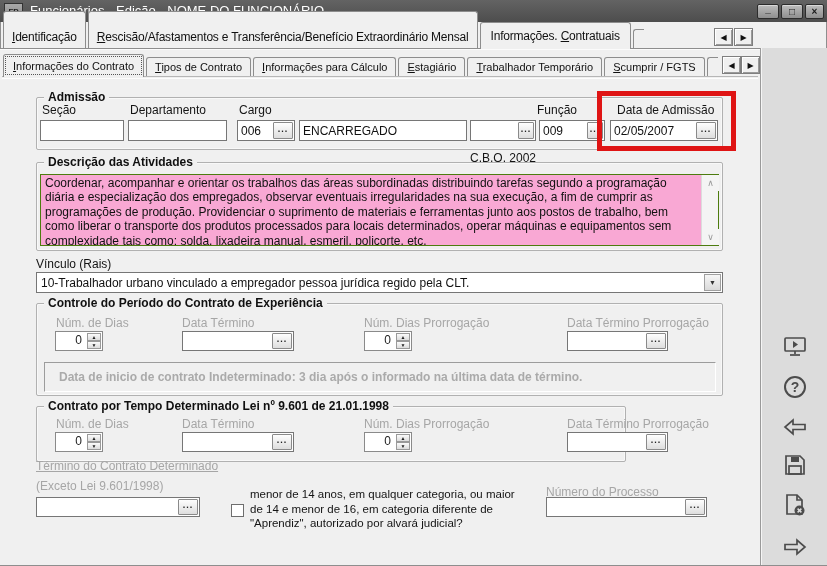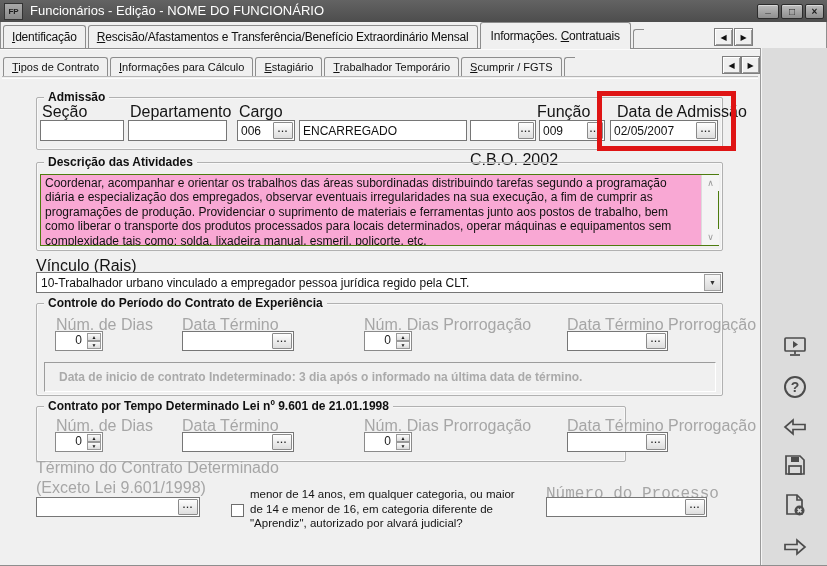--- a/index.html
+++ b/index.html
@@ -20,21 +20,21 @@
     color:#1b1b1b;font-size:10px;font-weight:bold;display:flex;align-items:center;justify-content:center;
     cursor:default;padding:0;}
   .wbtn.min span{transform:translateY(-3px);}
   
   .tabrow{position:absolute;display:flex;align-items:flex-end;}
   .tabrow1{left:3px;top:22px;height:26px;}
   .tabrow2{left:3px;top:52px;height:24px;z-index:3;}
   .tab{background:#f0f0f0;border:1px solid #8d8d8d;border-bottom:none;
     border-radius:3px 3px 0 0;margin-right:2px;position:relative;
     color:#111;white-space:nowrap;cursor:default;}
-  .tabrow1 .tab{font-size:12px;letter-spacing:-0.2px;padding:4px 8px 4px 8px;}
+  .tabrow1 .tab{font-size:12px;letter-spacing:-0.2px;padding:18px 8px 4px 8px;}
   .tabrow2 .tab{font-size:11px;padding:3px 8px 3px 8px;}
   .tab.active{z-index:4;margin-bottom:-1px;background:#f0f0f0;}
   .tabrow1 .tab.active{padding:6px 10px 6px 10px;}
   .tabrow2 .tab.active{padding:5px 9px 5px 9px;outline:1px dotted #555;outline-offset:-3px;}
   .tab .k{text-decoration:underline;}
   .tab-partial{width:11px;border:1px solid #8d8d8d;border-bottom:none;border-right:none;
     border-radius:3px 0 0 0;background:#f0f0f0;align-self:flex-end;height:19px;}
   .scrollbtn{position:absolute;width:19px;height:18px;background:#f0f0f0;
     border:1px solid #7f7f7f;box-shadow:inset 1px 1px 0 #fff, inset -1px -1px 0 #9a9a9a;
     font-size:8px;color:#111;display:flex;align-items:center;justify-content:center;z-index:5;cursor:default;}
@@ -48,21 +48,21 @@
   .side-btn{position:absolute;left:15px;width:38px;height:34px;display:flex;
     align-items:center;justify-content:center;background:transparent;border:none;cursor:default;}
   .side-btn svg{stroke:#4c4c4c;fill:none;stroke-width:1.7;}
   .help-circle{width:22px;height:22px;border:2px solid #4c4c4c;border-radius:50%;
     color:#4c4c4c;font-size:14px;font-weight:bold;display:flex;align-items:center;justify-content:center;}
   
   .grp{position:absolute;border:1px solid #b1b1b1;border-radius:2px;
     box-shadow:inset 0 0 0 1px rgba(255,255,255,.55);}
   .legend{position:absolute;top:-8px;left:7px;background:#f0f0f0;padding:0 4px;
     font-size:12px;font-weight:bold;color:#101010;white-space:nowrap;}
-  .lbl{position:absolute;font-size:16px;color:#141414;white-space:nowrap;}
+  .lbl{position:absolute;font-size:12px;color:#141414;white-space:nowrap;}
   .lbl-dis{color:#a6a6a6;}
   .field{position:absolute;background:#fff;border:1px solid #767676;display:flex;align-items:stretch;}
   .field input{flex:1;min-width:0;border:none;outline:none;background:transparent;
     font-family:"Liberation Sans",sans-serif;font-size:12px;color:#111;padding:0 3px;}
   .ell{width:20px;margin:1px;background:linear-gradient(#fefefe,#dedede);
     border:1px solid #8a8a8a;border-radius:1px;font-size:9px;font-weight:bold;color:#222;
     display:flex;align-items:center;justify-content:center;letter-spacing:1px;cursor:default;padding:0 0 4px 0;}
   .spin{position:absolute;background:#fff;border:1px solid #8a8a8a;display:flex;}
   .spin .val{flex:1;font-size:12px;color:#222;text-align:right;padding:1px 4px 0 0;}
   .spin .btns{width:14px;display:flex;flex-direction:column;margin:1px;}
@@ -152,20 +152,21 @@
       </svg>
     </button>
     <button class="side-btn" style="top:482px;">
       <svg width="26" height="26" viewBox="0 0 26 26">
         <path d="M3,10.5 L15,10.5 L15,6 L23,13 L15,20 L15,15.5 L3,15.5 Z"></path>
       </svg>
     </button>
   </div>
 
   <div class="tabrow tabrow2">
+    <div class="tab active"><span></span><span class="k">I</span><span>nformações do Contrato</span></div>
     <div class="tab"><span></span><span class="k">T</span><span>ipos de Contrato</span></div>
     <div class="tab"><span></span><span class="k">I</span><span>nformações para Cálculo</span></div>
     <div class="tab"><span></span><span class="k">E</span><span>stagiário</span></div>
     <div class="tab"><span></span><span class="k">T</span><span>rabalhador Temporário</span></div>
     <div class="tab"><span></span><span class="k">S</span><span>cumprir / FGTS</span></div>
     <div class="tab-partial"></div>
   </div>
   <button class="scrollbtn" style="left:722px;top:56px;">
       <span>◀</span>
     </button>
@@ -323,33 +324,33 @@
         </button>
       </div>
   </div>
   <div class="field" style="left:567px;top:432px;width:101px;height:20px;">
     <input value="" style="">
     <button class="ell">
         <span>...</span>
       </button>
   </div>
 
-  <div class="lbl lbl-dis" style="left:36px;top:459px;">Término do Contrato Determinado</div>
+  <div class="lbl lbl-dis" style="left:36px;top:459px;text-decoration:underline;">Término do Contrato Determinado</div>
   <div class="lbl lbl-dis" style="left:36px;top:479px;">(Exceto Lei 9.601/1998)</div>
   <div class="field" style="left:36px;top:497px;width:164px;height:20px;">
     <input value="" style="">
     <button class="ell">
         <span>...</span>
       </button>
   </div>
 
   <span class="cb" style="left:231px;top:504px;"></span>
   <div class="cb-text" style="left:250px;top:487px;width:280px;">menor de 14 anos, em qualquer categoria, ou maior de 14 e menor de 16, em categoria diferente de "Aprendiz", autorizado por alvará judicial?</div>
 
-  <div class="lbl lbl-dis" style="left:546px;top:485px;font-family:Liberation Mono, monospace;">Número do Processo</div>
+  <div class="lbl lbl-dis" style="left:546px;top:485px;">Número do Processo</div>
   <div class="field" style="left:546px;top:497px;width:161px;height:20px;">
     <input value="" style="">
     <button class="ell">
         <span>...</span>
       </button>
   </div>
 
 </div>
 
 </body></html>

